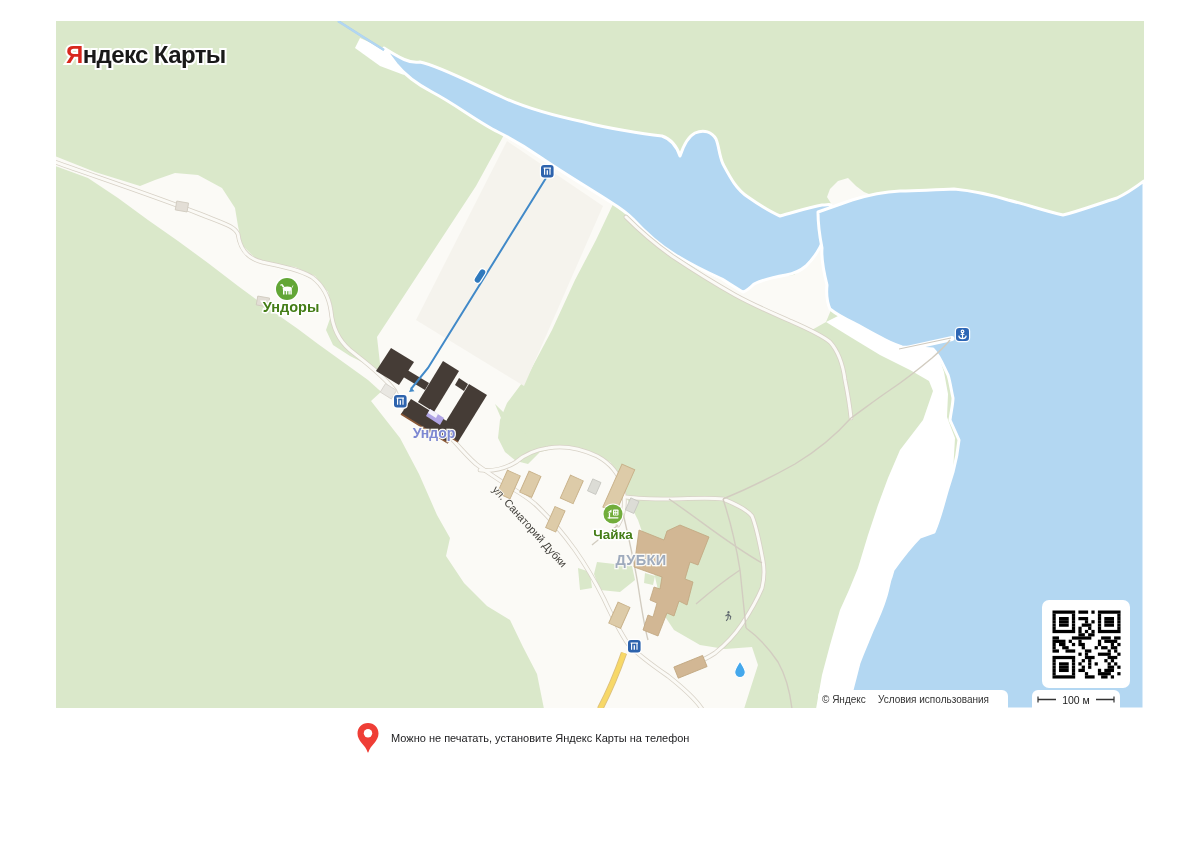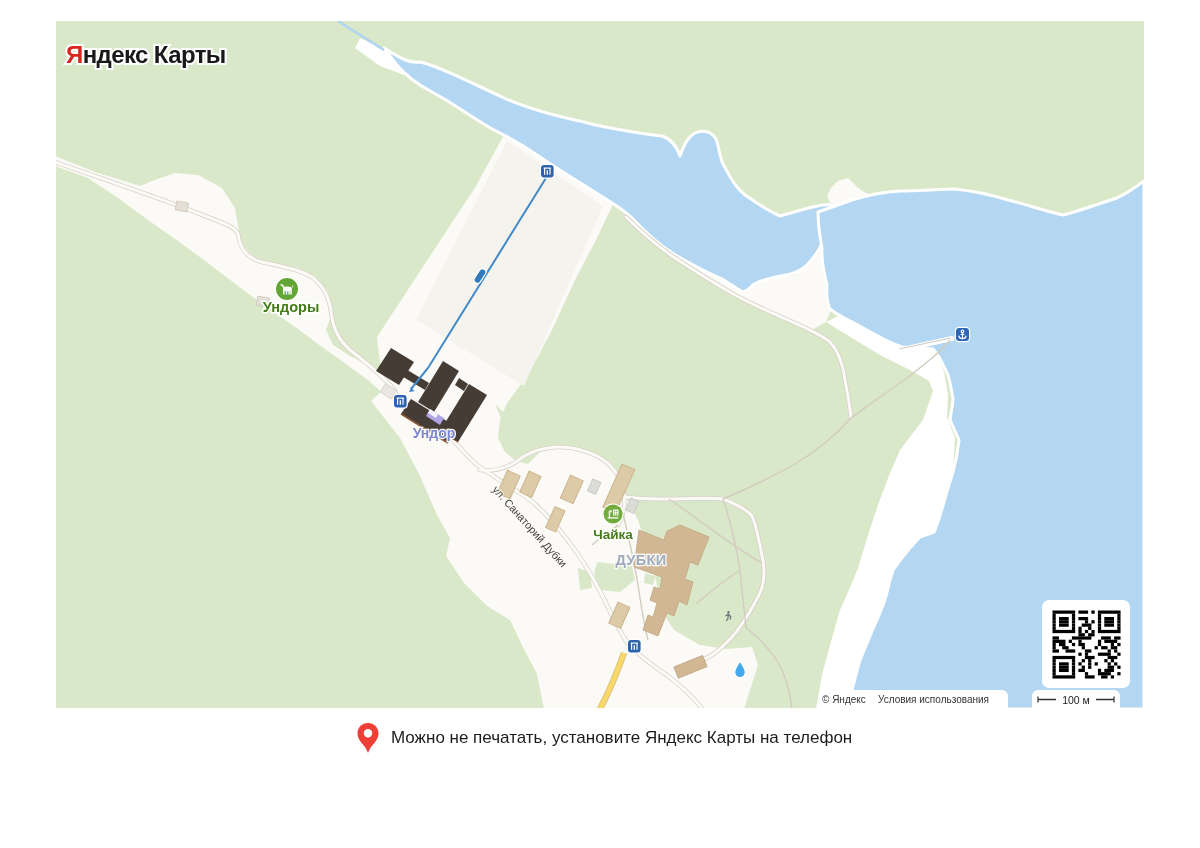--- a/index.html
+++ b/index.html
@@ -1,19 +1,19 @@
 <!DOCTYPE html>
 <html><head><meta charset="utf-8">
 <style>
 html,body{margin:0;padding:0;background:#fff;}
 .page{position:relative;width:1200px;height:848px;background:#fff;overflow:hidden;
  font-family:"Liberation Sans",sans-serif;}
 .map{position:absolute;left:56px;top:21px;}
 .footer{position:absolute;left:356px;top:722px;height:32px;display:flex;align-items:center;}
-.ftext{font-size:17px;color:#1c1c1e;margin-left:11px;letter-spacing:0px;}
+.ftext{font-size:11px;color:#1c1c1e;margin-left:11px;letter-spacing:0px;}
 </style></head>
 <body>
 <div class="page">
 <svg class="map" width="1088" height="687" viewBox="56 21 1088 687">
  <defs>
   <clipPath id="mapclip">
           <rect x="56" y="21" width="1088" height="687"></rect>
         </clipPath>
  </defs>
  <g clip-path="url(#mapclip)">

